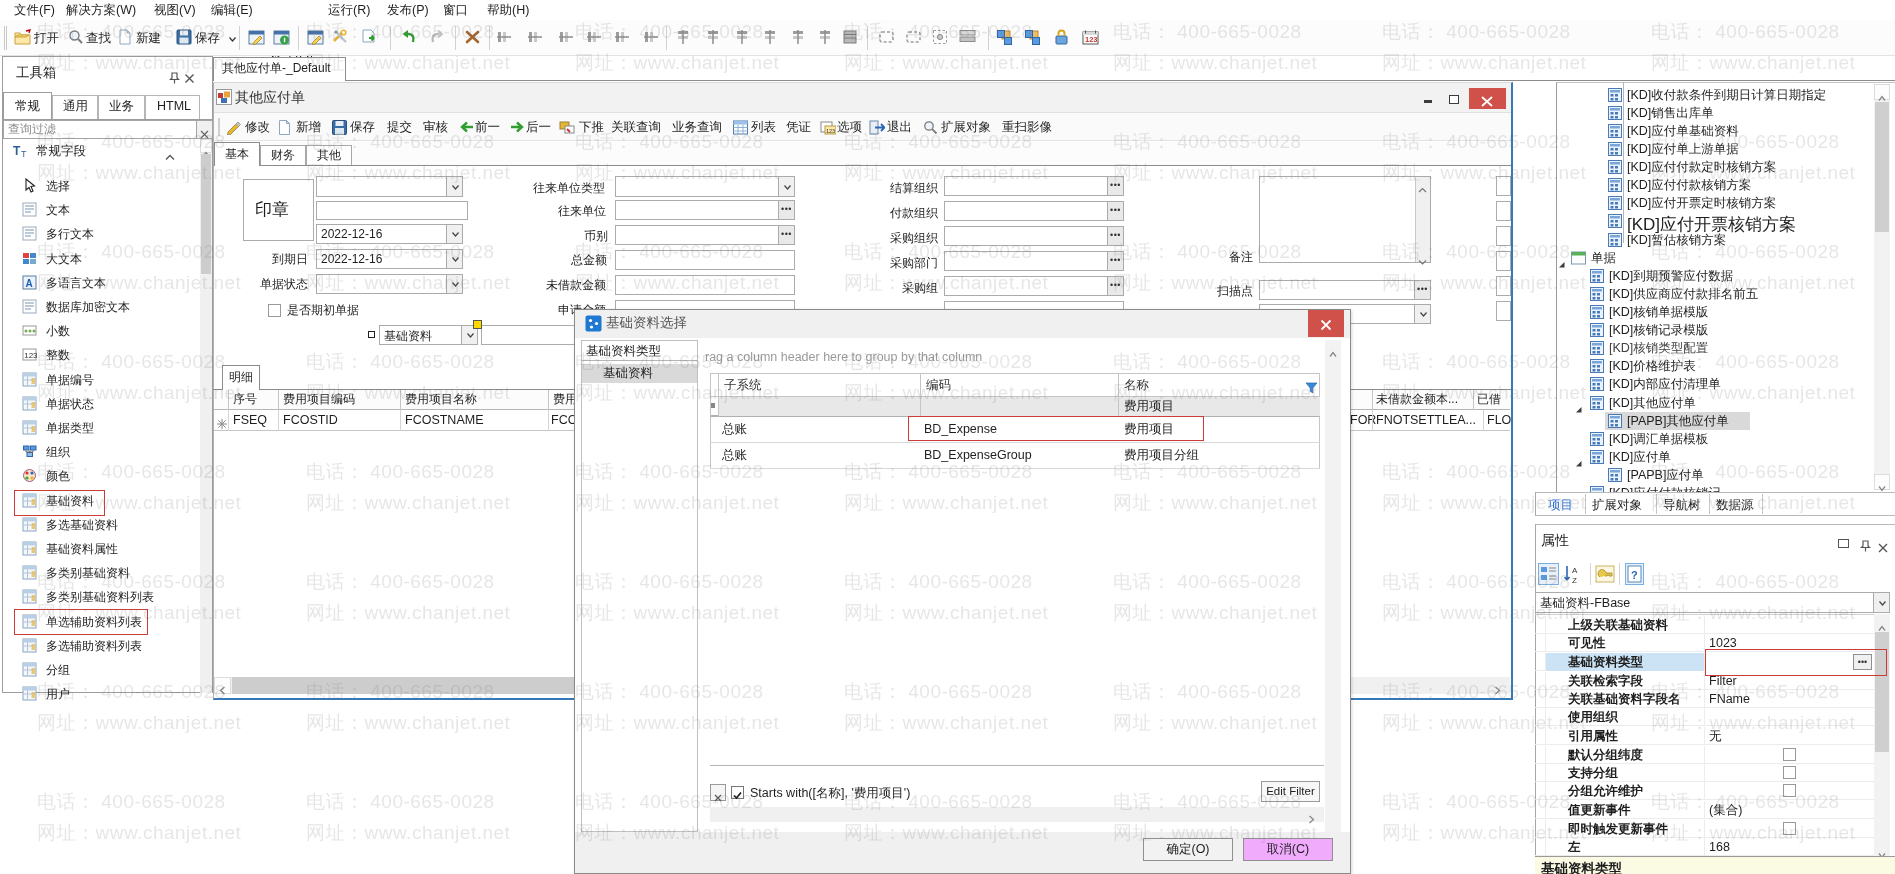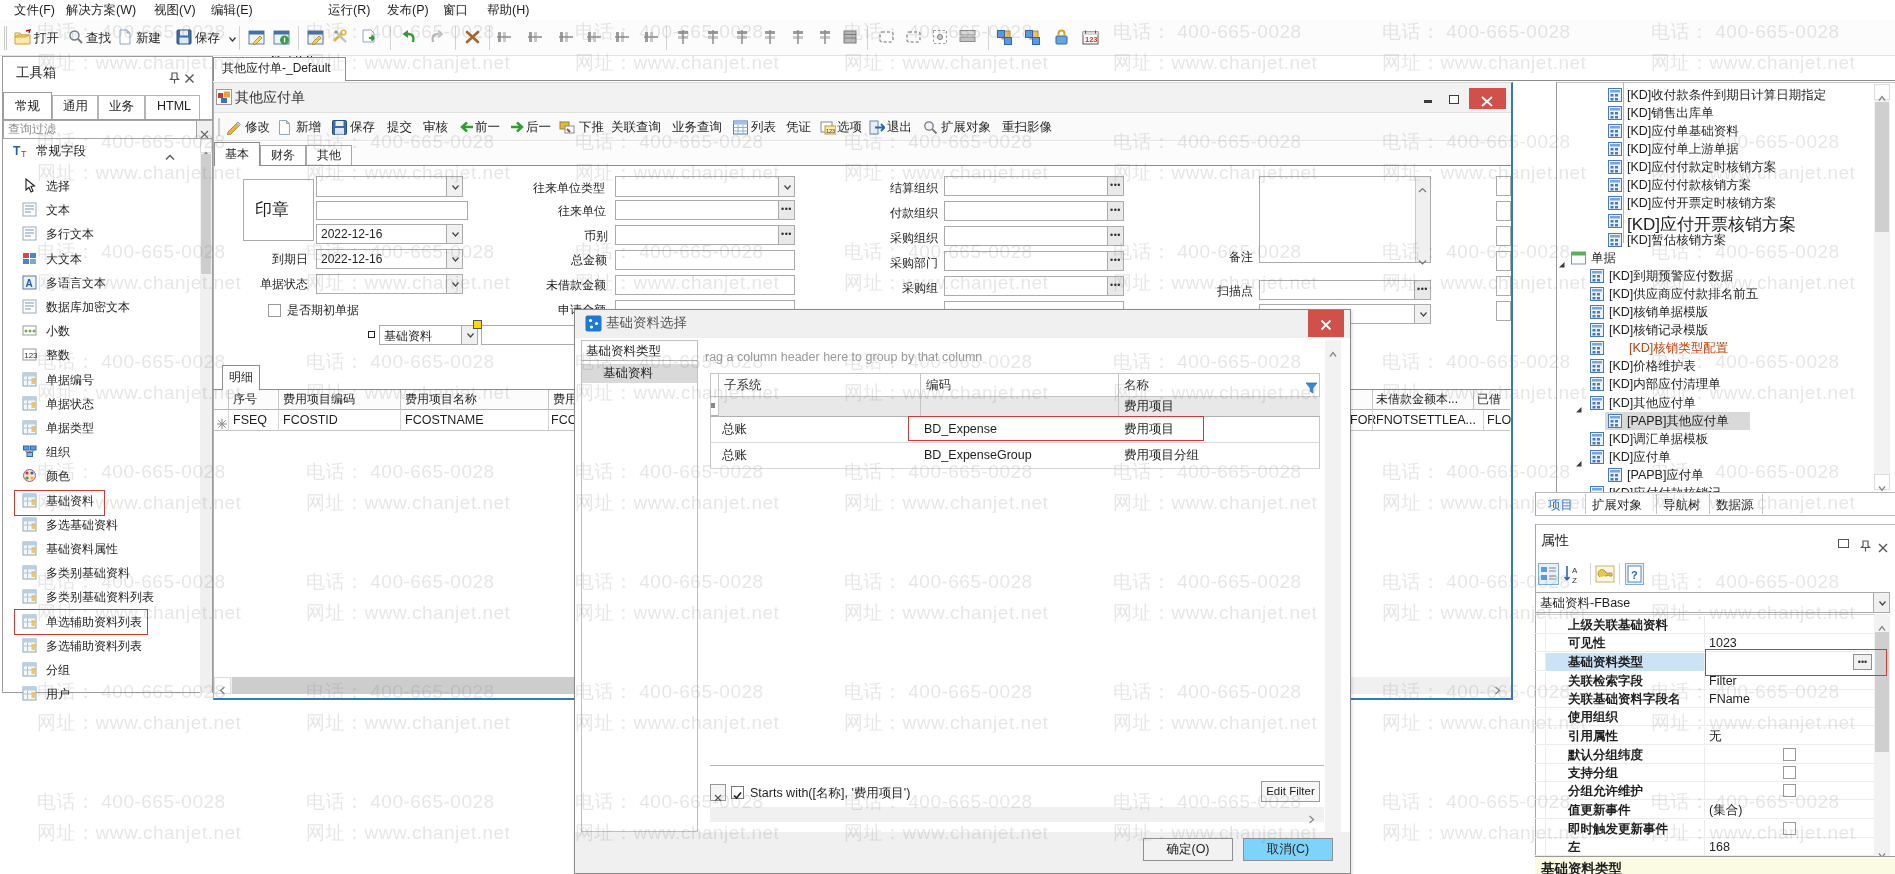--- a/index.html
+++ b/index.html
@@ -737,21 +737,21 @@
     </svg></div>
 <div class="t" style="left:1609px;top:323px;font-size:12.5px;color:#1e1e1e;">[KD]核销记录模版</div>
 <div class="" style="left:1590px;top:341px;width:14px;height:14px;"><svg width="14" height="14" viewBox="0 0 14 14">
       <rect x="0.5" y="0.5" width="13" height="13" fill="#eaf2fb" stroke="#4a7ab5"></rect>
       <rect x="2" y="2" width="10" height="2.5" fill="#7aa5d8"></rect>
       <rect x="2.5" y="6" width="3" height="2.5" fill="#4a7ab5"></rect>
       <rect x="7" y="6" width="3" height="2.5" fill="#4a7ab5"></rect>
       <rect x="2.5" y="10" width="3" height="2.5" fill="#4a7ab5"></rect>
       <rect x="7" y="10" width="3" height="2.5" fill="#4a7ab5"></rect>
     </svg></div>
-<div class="t" style="left:1609px;top:341px;font-size:12.5px;color:#c2410c;margin-left:20px;">[KD]核销类型配置</div>
+<div class="t" style="left:1609px;top:341px;font-size:12.5px;color:#404040;">[KD]核销类型配置</div>
 <div class="" style="left:1590px;top:359px;width:14px;height:14px;"><svg width="14" height="14" viewBox="0 0 14 14">
       <rect x="0.5" y="0.5" width="13" height="13" fill="#eaf2fb" stroke="#4a7ab5"></rect>
       <rect x="2" y="2" width="10" height="2.5" fill="#7aa5d8"></rect>
       <rect x="2.5" y="6" width="3" height="2.5" fill="#4a7ab5"></rect>
       <rect x="7" y="6" width="3" height="2.5" fill="#4a7ab5"></rect>
       <rect x="2.5" y="10" width="3" height="2.5" fill="#4a7ab5"></rect>
       <rect x="7" y="10" width="3" height="2.5" fill="#4a7ab5"></rect>
     </svg></div>
 <div class="t" style="left:1609px;top:359px;font-size:12.5px;color:#1e1e1e;">[KD]价格维护表</div>
 <div class="" style="left:1590px;top:377px;width:14px;height:14px;"><svg width="14" height="14" viewBox="0 0 14 14">
@@ -1018,21 +1018,21 @@
 <div class="" style="left:1261px;top:781px;width:59px;height:21px;border:1px solid #999;background:#f7f7f7;z-index:11;text-align:center;font-size:11.5px;line-height:19px;color:#1e1e1e;">Edit Filter</div>
 <svg width="10" height="8" viewBox="0 0 9 7" style="position:absolute;left:1326px;top:793px">
     <path d="M1.5 1.5 L4.5 5 L7.5 1.5" fill="none" stroke="#555" stroke-width="1.2"></path>
   </svg>
 <div class="" style="left:710px;top:807px;width:614px;height:15px;background:#f0f0f0;z-index:11;"></div>
 <div class="" style="left:1308px;top:810px;width:7px;height:9px;z-index:12;"><svg width="7" height="9" viewBox="0 0 7 9">
       <path d="M1.5 1 L5.5 4.5 L1.5 8" fill="none" stroke="#888" stroke-width="1.3"></path>
     </svg></div>
 <div class="" style="left:575px;top:832px;width:775px;height:41px;background:#f0f0f0;z-index:11;"></div>
 <div class="" style="left:1143px;top:838px;width:90px;height:23px;border:1px solid #909090;background:#f2f2f2;z-index:12;text-align:center;font-size:12.5px;line-height:21px;color:#1e1e1e;">确定(O)</div>
-<div class="" style="left:1243px;top:838px;width:90px;height:23px;border:1px solid #909090;background:#7dd3fc;z-index:12;text-align:center;font-size:12.5px;line-height:21px;color:#1e1e1e;">取消(C)</div>
+<div class="" style="left:1243px;top:838px;width:90px;height:23px;border:1px solid #909090;background:#f0abfc;z-index:12;text-align:center;font-size:12.5px;line-height:21px;color:#1e1e1e;">取消(C)</div>
 <div class="rb" style="left:908px;top:416px;width:296px;height:25px;z-index:20"></div>
 <div class="rb" style="left:1705px;top:649px;width:182px;height:27px;z-index:20"></div>
 <div class="" style="left:0px;top:0px;width:1895px;height:874px;z-index:900;pointer-events:none;font-size:19px;color:rgba(122,122,122,0.185);letter-spacing:0.5px;">
     <span style="position:absolute;left:37px;top:19px">电话： 400-665-0028</span>
     <span style="position:absolute;left:37px;top:50px">网址：www.chanjet.net</span>
     <span style="position:absolute;left:306px;top:19px">电话： 400-665-0028</span>
     <span style="position:absolute;left:306px;top:50px">网址：www.chanjet.net</span>
     <span style="position:absolute;left:575px;top:19px">电话： 400-665-0028</span>
     <span style="position:absolute;left:575px;top:50px">网址：www.chanjet.net</span>
     <span style="position:absolute;left:844px;top:19px">电话： 400-665-0028</span>

